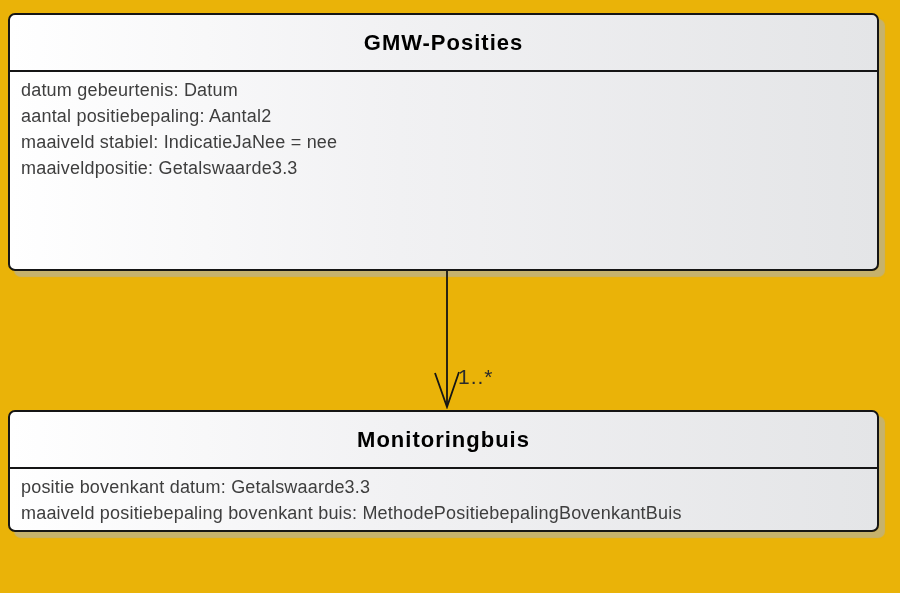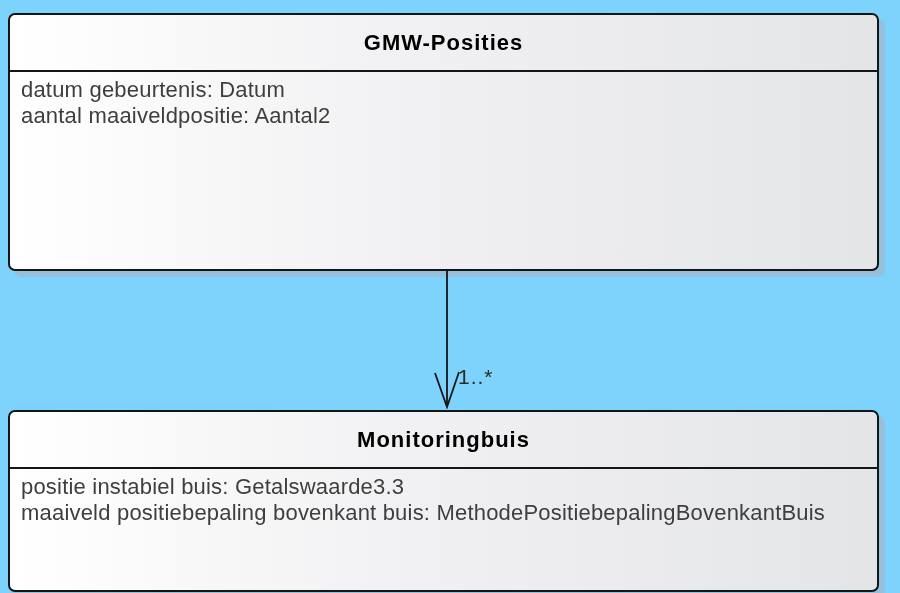--- a/index.html
+++ b/index.html
@@ -5,47 +5,47 @@
   html, body {
     margin: 0;
     padding: 0;
     background: #ffffff;
     font-family: "Liberation Sans", "DejaVu Sans", sans-serif;
   }
   .canvas {
     position: relative;
     width: 900px;
     height: 593px;
-    background: #7dd3fc;
+    background: #eab308;
     overflow: hidden;
   }
   .uml-class {
     position: absolute;
     box-sizing: border-box;
     border: 2px solid #151515;
     border-radius: 7px;
     background: linear-gradient(to right, #ffffff 0%, #f1f1f3 45%, #e4e5e7 100%);
     box-shadow: 6px 6px 1px rgba(168, 176, 192, 0.55);
   }
   .cls-gmw { left: 8px;  top: 13px;  width: 871px; height: 258px; }
-  .cls-mb  { left: 8px;  top: 410px; width: 871px; height: 182px; }
+  .cls-mb  { left: 8px;  top: 410px; width: 871px; height: 122px; }
   .uml-class__title {
     height: 55px;
     border-bottom: 2px solid #151515;
     display: flex;
     align-items: center;
     justify-content: center;
     font-size: 22px;
     font-weight: bold;
     letter-spacing: 1px;
     color: #000000;
   }
   .uml-class__attrs {
     padding: 5px 8px 0 11px;
-    font-size: 22px;
+    font-size: 18px;
     line-height: 26px;
     letter-spacing: 0.2px;
     color: #3e3e3e;
     white-space: nowrap;
     overflow: hidden;
   }
   .attr-line { height: 26px; }
   .assoc-arrow {
     position: absolute;
     left: 431px;
@@ -64,31 +64,33 @@
 </style>
 </head>
 <body>
 
 <div class="canvas">
 
   <section class="uml-class cls-gmw">
     <header class="uml-class__title">GMW-Posities</header>
     <div class="uml-class__attrs">
         <div class="attr-line">datum gebeurtenis: Datum</div>
-        <div class="attr-line">aantal maaiveldpositie: Aantal2</div>
+        <div class="attr-line">aantal positiebepaling: Aantal2</div>
+        <div class="attr-line">maaiveld stabiel: IndicatieJaNee = nee</div>
+        <div class="attr-line">maaiveldpositie: Getalswaarde3.3</div>
       </div>
   </section>
 
   <svg class="assoc-arrow" viewBox="0 0 36 138" xmlns="http://www.w3.org/2000/svg" aria-hidden="true">
     <line x1="16" y1="0" x2="16" y2="136" stroke="#151515" stroke-width="1.8"></line>
     <polyline points="4,102 16,136 28,101" fill="none" stroke="#151515" stroke-width="1.8"></polyline>
   </svg>
   <div class="assoc-multiplicity">1..*</div>
 
   <section class="uml-class cls-mb">
     <header class="uml-class__title">Monitoringbuis</header>
     <div class="uml-class__attrs">
-        <div class="attr-line">positie instabiel buis: Getalswaarde3.3</div>
+        <div class="attr-line">positie bovenkant datum: Getalswaarde3.3</div>
         <div class="attr-line">maaiveld positiebepaling bovenkant buis: MethodePositiebepalingBovenkantBuis</div>
       </div>
   </section>
 
 </div>
 
 </body></html>

